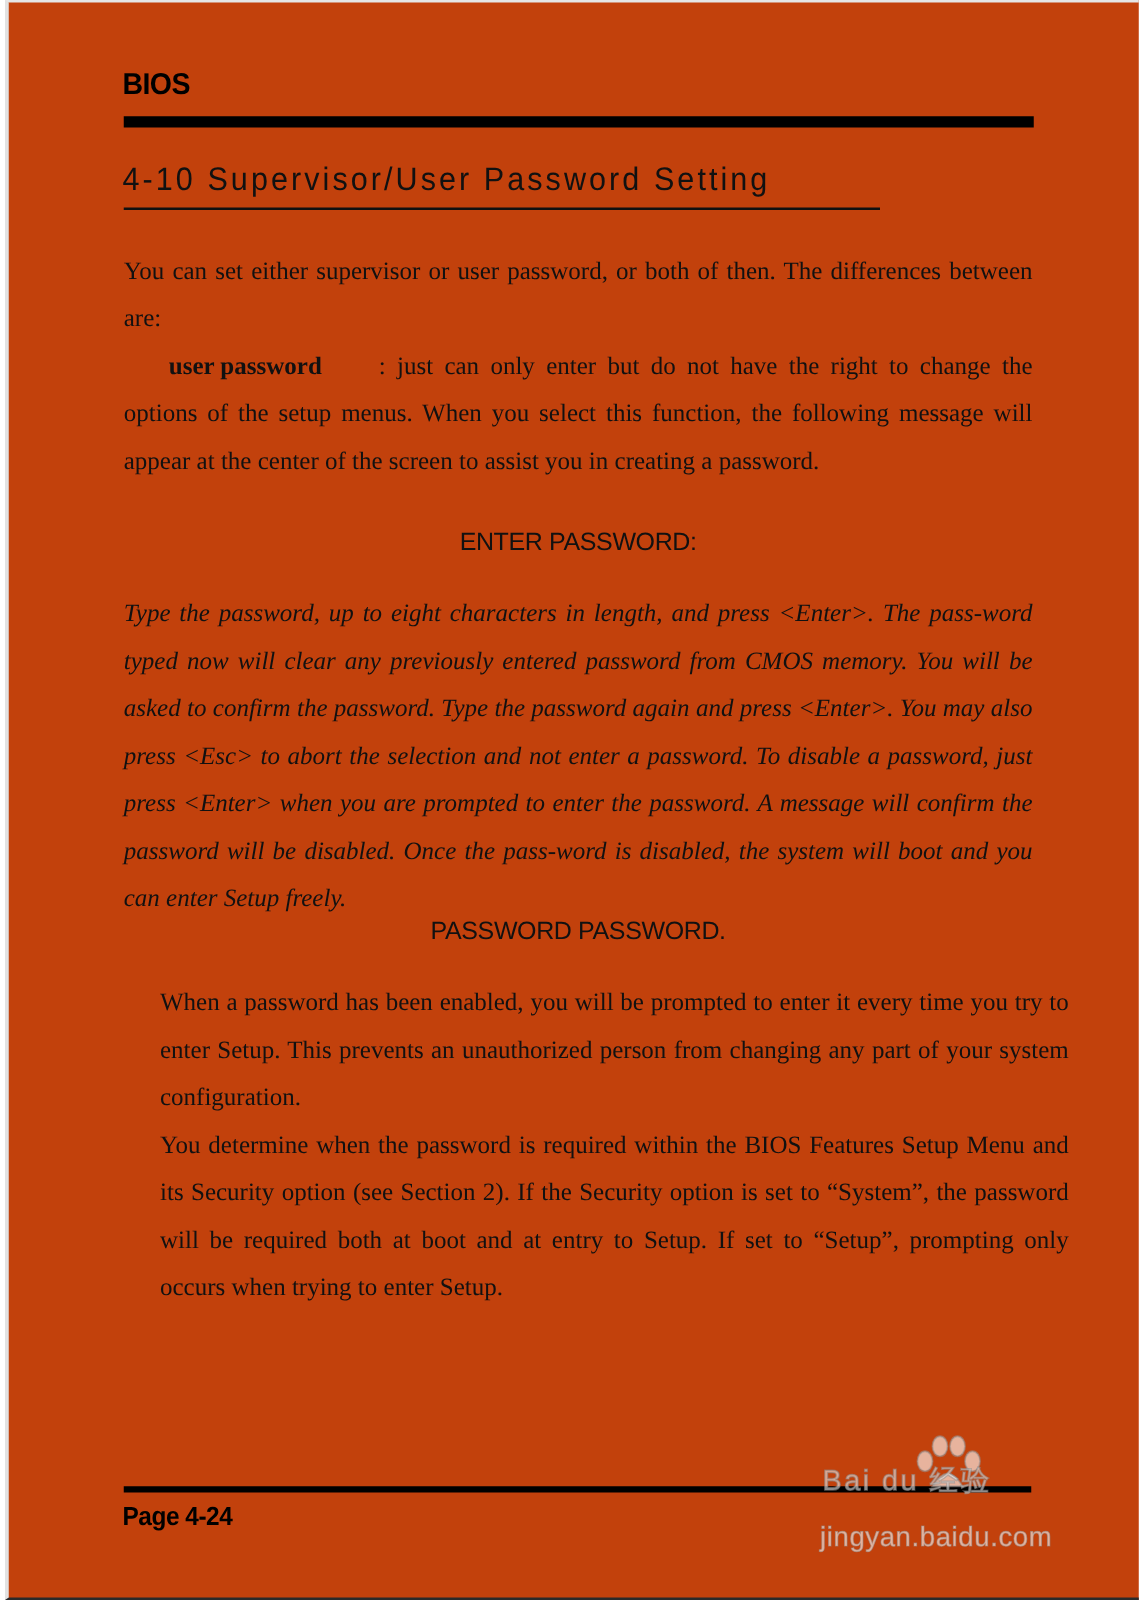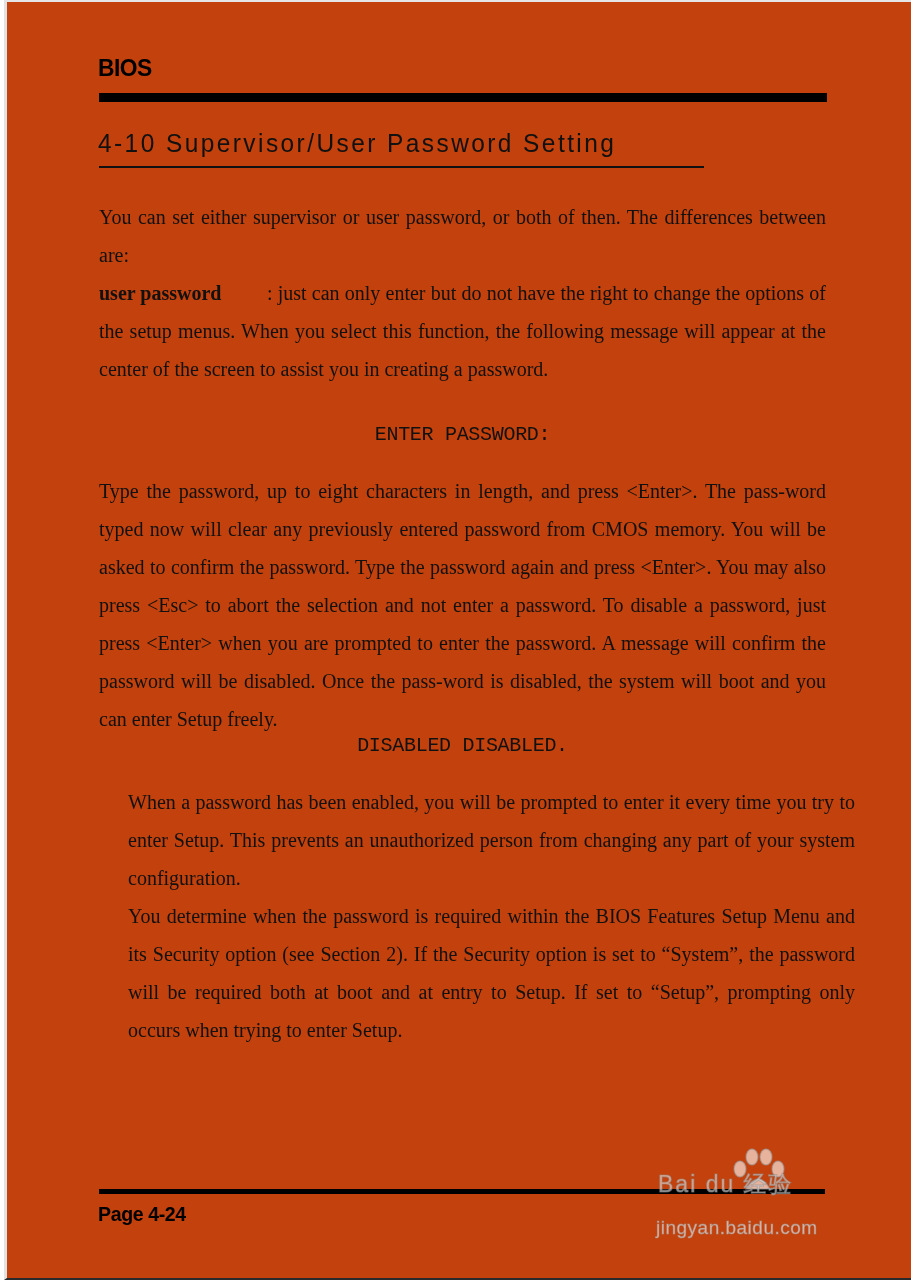--- a/index.html
+++ b/index.html
@@ -31,27 +31,27 @@
     .title-rule {
       position: absolute; left: 92px; top: 164px; width: 605px; height: 2px; background: #111;
     }
     .body {
       position: absolute; left: 92px; width: 727px;
       font-family: "Liberation Serif", serif; font-size: 20px; line-height: 38px;
       color: #111; text-align: justify; text-align-last: left;
     }
     .body p { margin: 0; }
     .b1 { top: 196px; }
-    .b2 { top: 470px; }
+    .b2 { top: 470px; font-style: italic; }
     .b3 { top: 781px; margin-left: 29px; }
     .bold { font-weight: bold; }
-    .userterm { display: inline-block; width: 168px; }
+    .userterm { display: inline-block; width: 168px; margin-left: 36px; }
     .center-label {
       position: absolute; left: 92px; width: 727px; text-align: center;
-      font-family: Liberation Mono, monospace; font-size: 20px; color: #111;
+      font-family: Liberation Sans, sans-serif; font-size: 20px; color: #111;
       letter-spacing: -0.3px;
     }
     .c1 { top: 421px; }
     .c2 { top: 732px; }
     .bottom-rule {
       position: absolute; left: 92px; top: 1187px; width: 726px; height: 5px; background: #000;
     }
     .page-number {
       position: absolute; left: 91px; top: 1200px;
       font-family: "Liberation Sans", sans-serif; font-weight: bold;
@@ -64,21 +64,21 @@
     }
     .wm-logo {
       position: absolute; left: 6px; top: 22px;
       font-family: "Liberation Sans", sans-serif; font-weight: normal; font-size: 23px;
       color: rgba(255,255,255,0.55);
       -webkit-text-stroke: 1.2px rgba(140,140,140,0.55);
       letter-spacing: 2px; white-space: nowrap;
     }
     .wm-url {
       position: absolute; left: 4px; top: 70px;
-      font-family: "Liberation Sans", sans-serif; font-size: 19px;
+      font-family: "Liberation Sans", sans-serif; font-size: 22px;
       color: rgba(255,255,255,0.6);
       -webkit-text-stroke: 0.8px rgba(150,150,150,0.55);
       letter-spacing: 0.5px; white-space: nowrap;
     }
     .wm-paw {
       position: absolute; left: 76px; top: 0px; width: 60px; height: 44px;
     }
   </style>
 </head>
 <body>
@@ -95,21 +95,21 @@
     <p>You can set either supervisor or user password, or both of then.  The differences between are:</p>
     <p><span class="bold userterm">user password</span><span>: just can only enter but do not have the right to change   the options of the setup menus. When you select this function, the following message will appear at the center of the screen to assist you in creating a password.</span></p>
   </div>
 
   <div class="center-label c1">ENTER PASSWORD:</div>
 
   <div class="body b2">
     <p>Type the password, up to eight characters in length, and press &lt;Enter&gt;.  The pass-word typed now will clear any previously entered password from CMOS memory. You will be asked to confirm the password.  Type the password again and press &lt;Enter&gt;.  You may also press &lt;Esc&gt; to abort the selection and not enter a password. To disable a password, just press &lt;Enter&gt; when you are prompted to enter the password.  A message will confirm the password will be disabled.  Once the pass-word is disabled, the system will boot and you can enter Setup freely.</p>
   </div>
 
-  <div class="center-label c2">DISABLED DISABLED.</div>
+  <div class="center-label c2">PASSWORD PASSWORD.</div>
 
   <div class="body b3">
     <p>When a password has been enabled, you will be prompted to enter it every time you try to enter Setup.  This prevents an unauthorized person from changing any part of your system configuration.</p>
     <p>You determine when the password is required within the BIOS Features Setup Menu and its Security option (see Section 2).  If the Security option is set to “System”, the password will be required both at boot and at entry to Setup.  If set to “Setup”, prompting only occurs when trying to enter Setup.</p>
   </div>
 
   <div class="bottom-rule"></div>
   <div class="page-number">Page 4-24</div>
 
   <div class="watermark">

